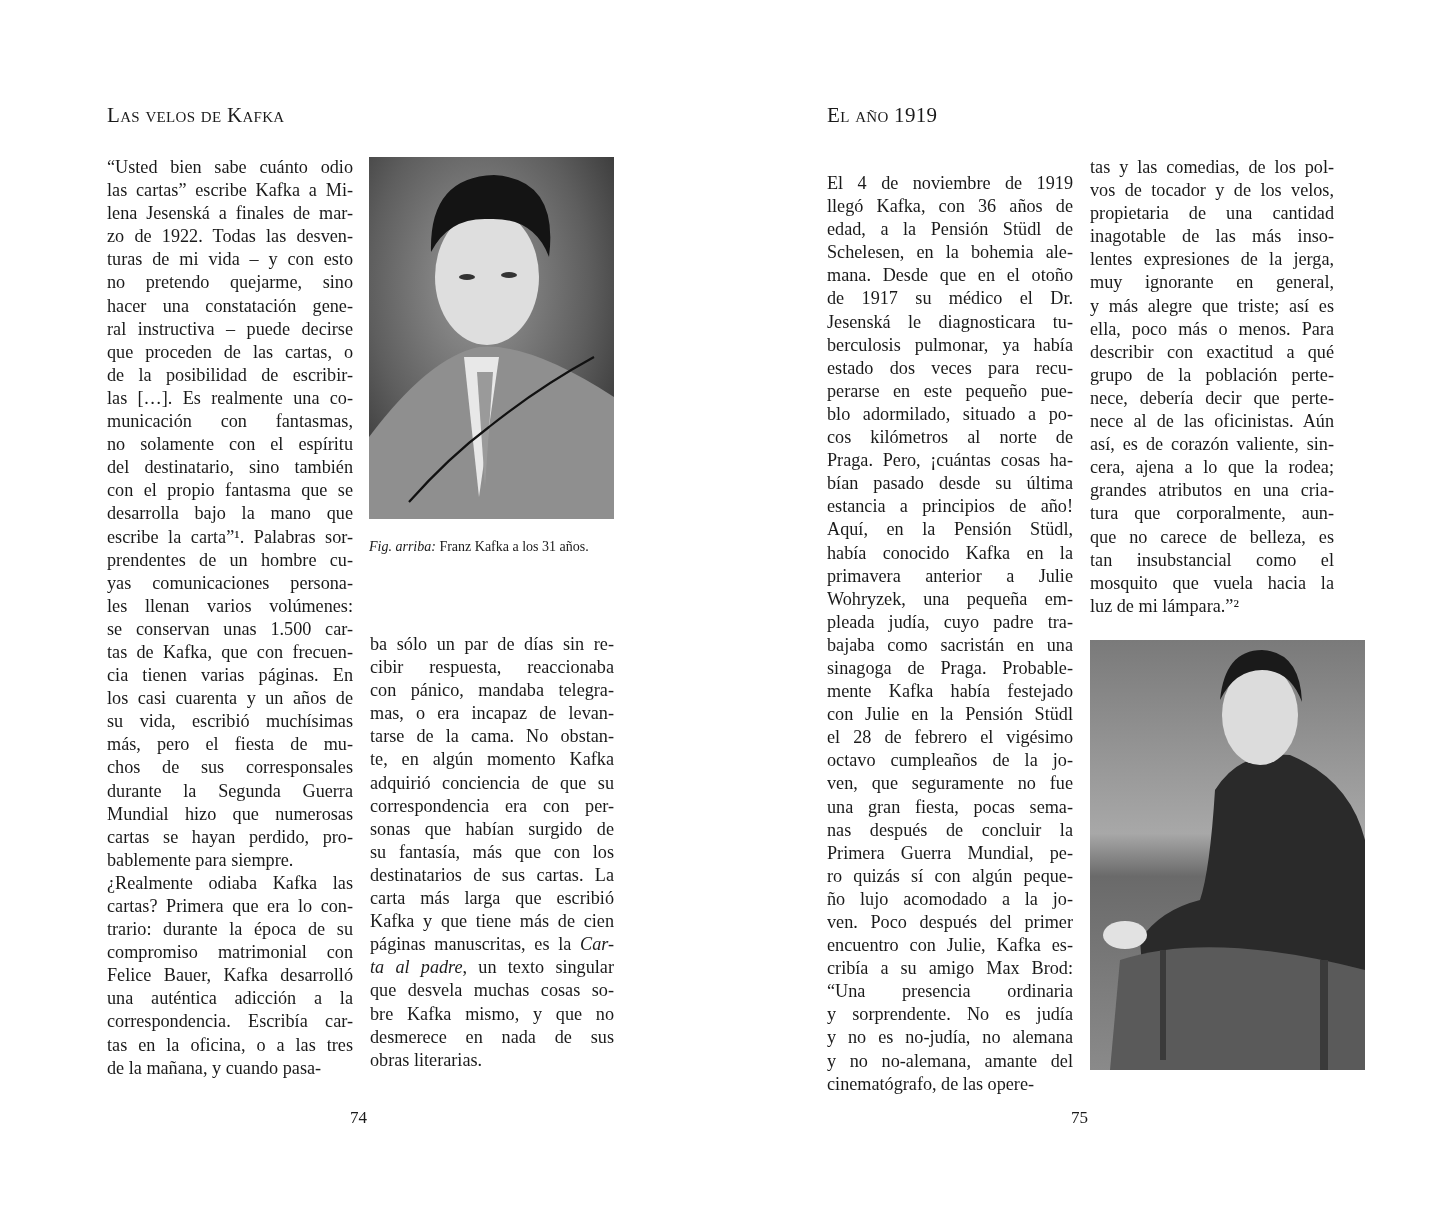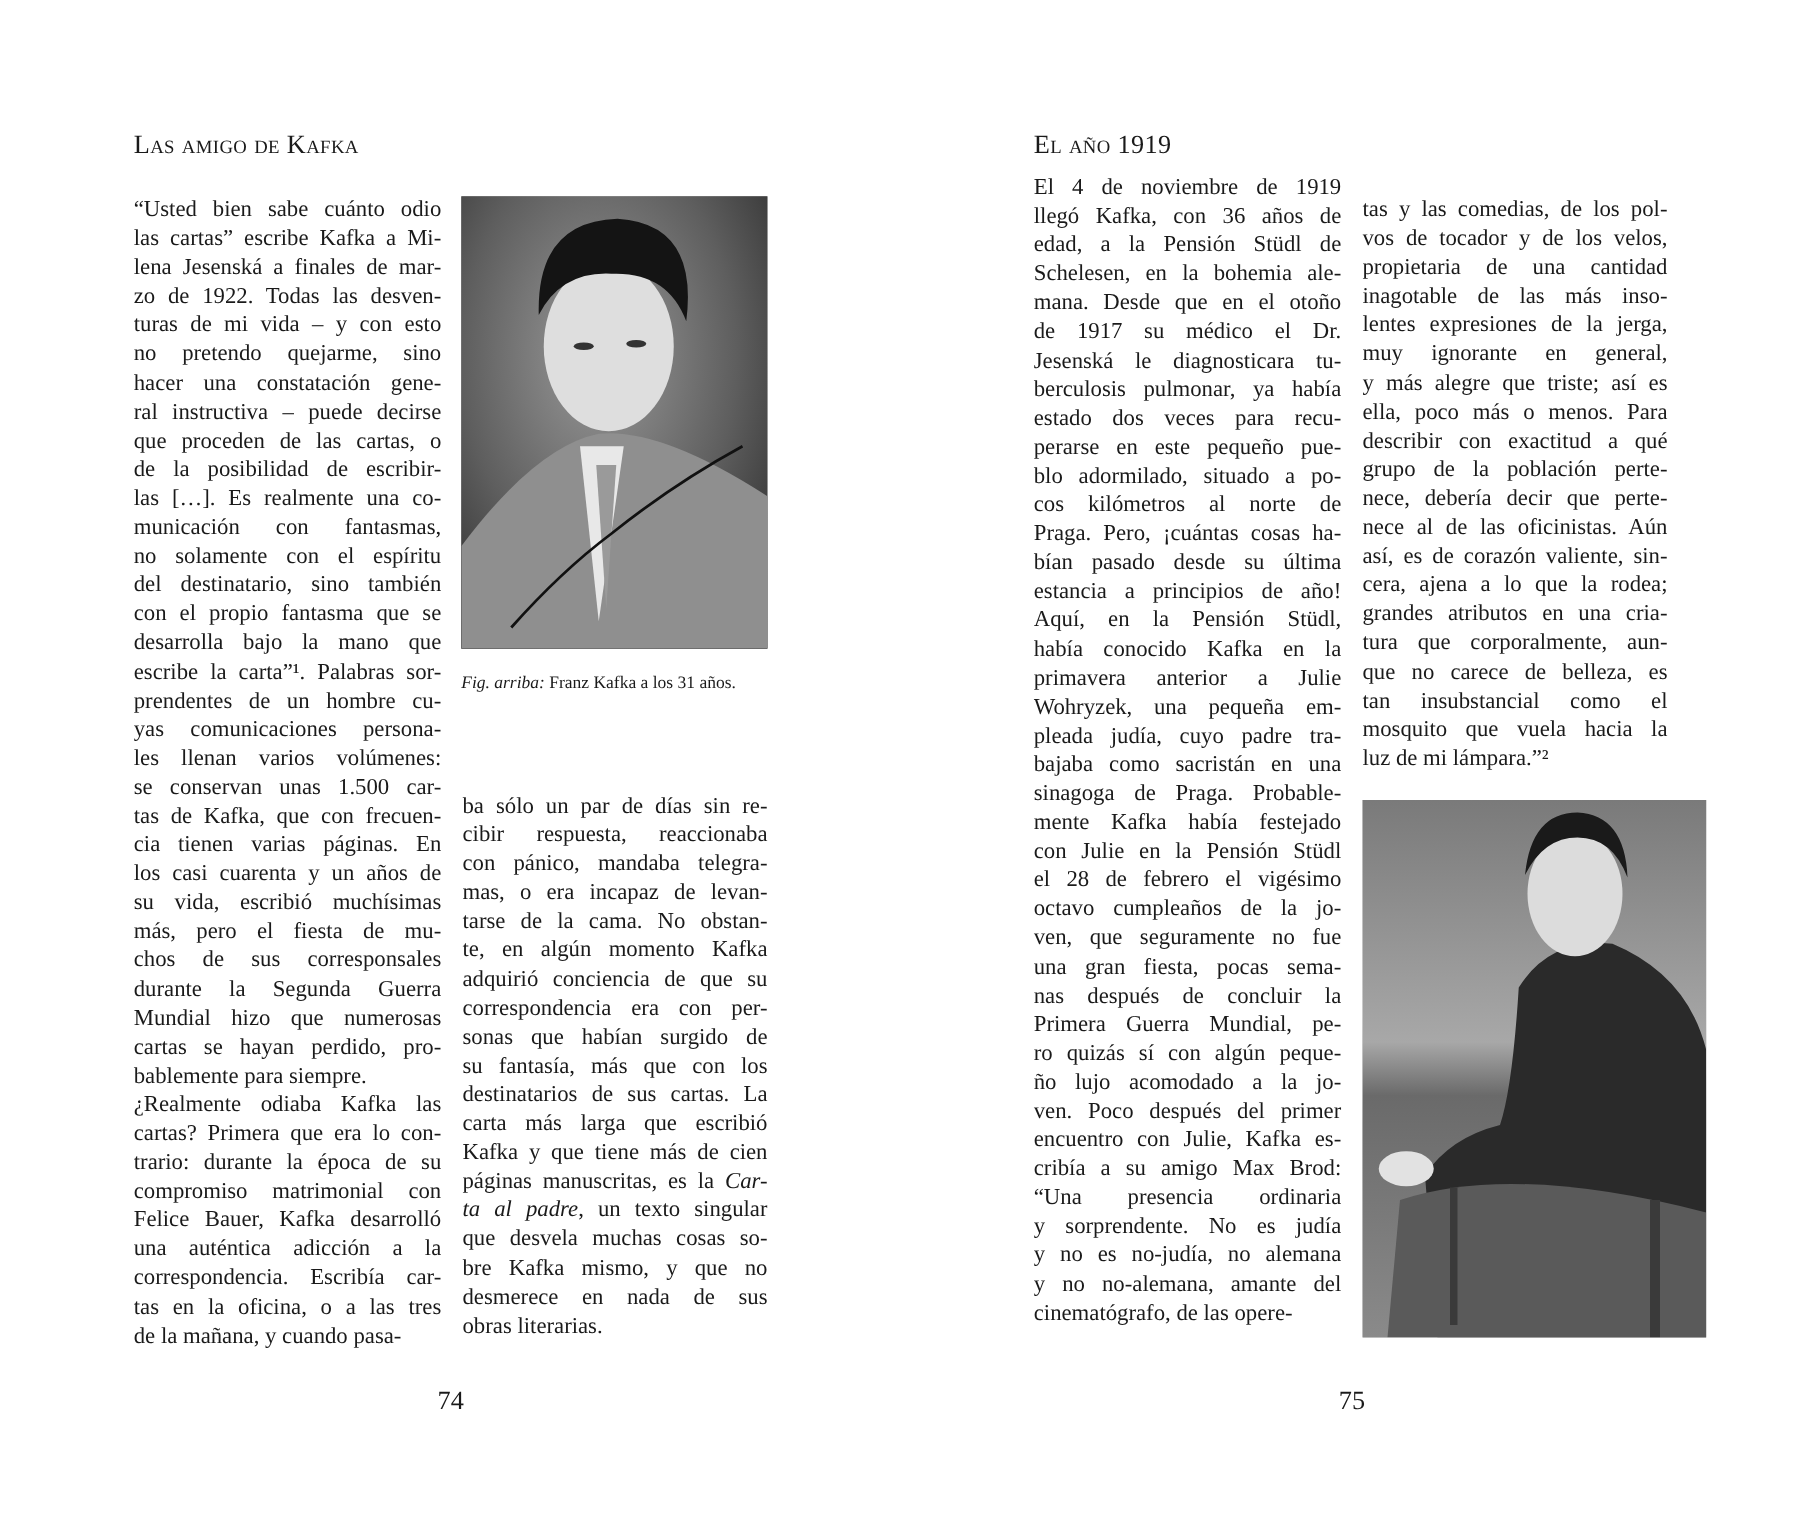--- a/index.html
+++ b/index.html
@@ -9,40 +9,40 @@
   .page.left { left:0; width:720px; }
   .page.right { left:720px; width:721px; }
   .running-head { position:absolute; top:103px; font-size:21px; letter-spacing:0.3px; font-variant:small-caps; white-space:nowrap; }
   .left .running-head { left:107px; }
   .right .running-head { left:107px; }
   .col { position:absolute; font-size:18.2px; line-height:23.1px; text-align:justify; hyphens:manual; }
   .col .ln { display:block; text-align:justify; text-align-last:justify; white-space:nowrap; overflow:hidden; height:23.1px; }
   .col .ln.last { text-align-last:left; }
   .l-col1 { left:107px; top:156px; width:246px; }
   .l-col2 { left:370px; top:633px; width:244px; }
-  .r-col1 { left:107px; top:138px; width:246px; }
+  .r-col1 { left:107px; top:172px; width:246px; }
   .r-col2 { left:370px; top:156px; width:244px; }
   .photo { position:absolute; overflow:hidden; background:#6e6e6e; }
   .photo-kafka { left:369px; top:157px; width:245px; height:362px;
      background: radial-gradient(ellipse at 45% 30%, #8a8a8a 0%, #5a5a5a 45%, #3a3a3a 100%); }
   .photo-julie { left:370px; top:640px; width:275px; height:430px;
      background: linear-gradient(180deg,#7d7d7d 0%,#a4a4a4 40%,#6c6c6c 60%,#8a8a8a 100%); }
   .caption { position:absolute; left:369px; top:538px; width:245px; font-size:14px; line-height:18.5px; }
   .caption p { margin:0 0 4px 0; }
   .caption .lab { font-style:italic; }
-  .page-number { position:absolute; top:1108px; font-size:21px; }
+  .page-number { position:absolute; top:1108px; font-size:17px; }
   .left .page-number { left:350px; }
   .right .page-number { left:351px; }
   em { }
 </style>
 </head>
 <body>
 
 <div class="page left">
-  <div class="running-head">Las amigo de Kafka</div>
+  <div class="running-head">Las velos de Kafka</div>
   <div class="col l-col1" id="lc1">
       <span class="ln">“Usted bien sabe cuánto odio</span>
       <span class="ln">las cartas” escribe Kafka a Mi-</span>
       <span class="ln">lena Jesenská a finales de mar-</span>
       <span class="ln">zo de 1922. Todas las desven-</span>
       <span class="ln">turas de mi vida – y con esto</span>
       <span class="ln">no pretendo quejarme, sino</span>
       <span class="ln">hacer una constatación gene-</span>
       <span class="ln">ral instructiva – puede decirse</span>
       <span class="ln">que proceden de las cartas, o</span>

